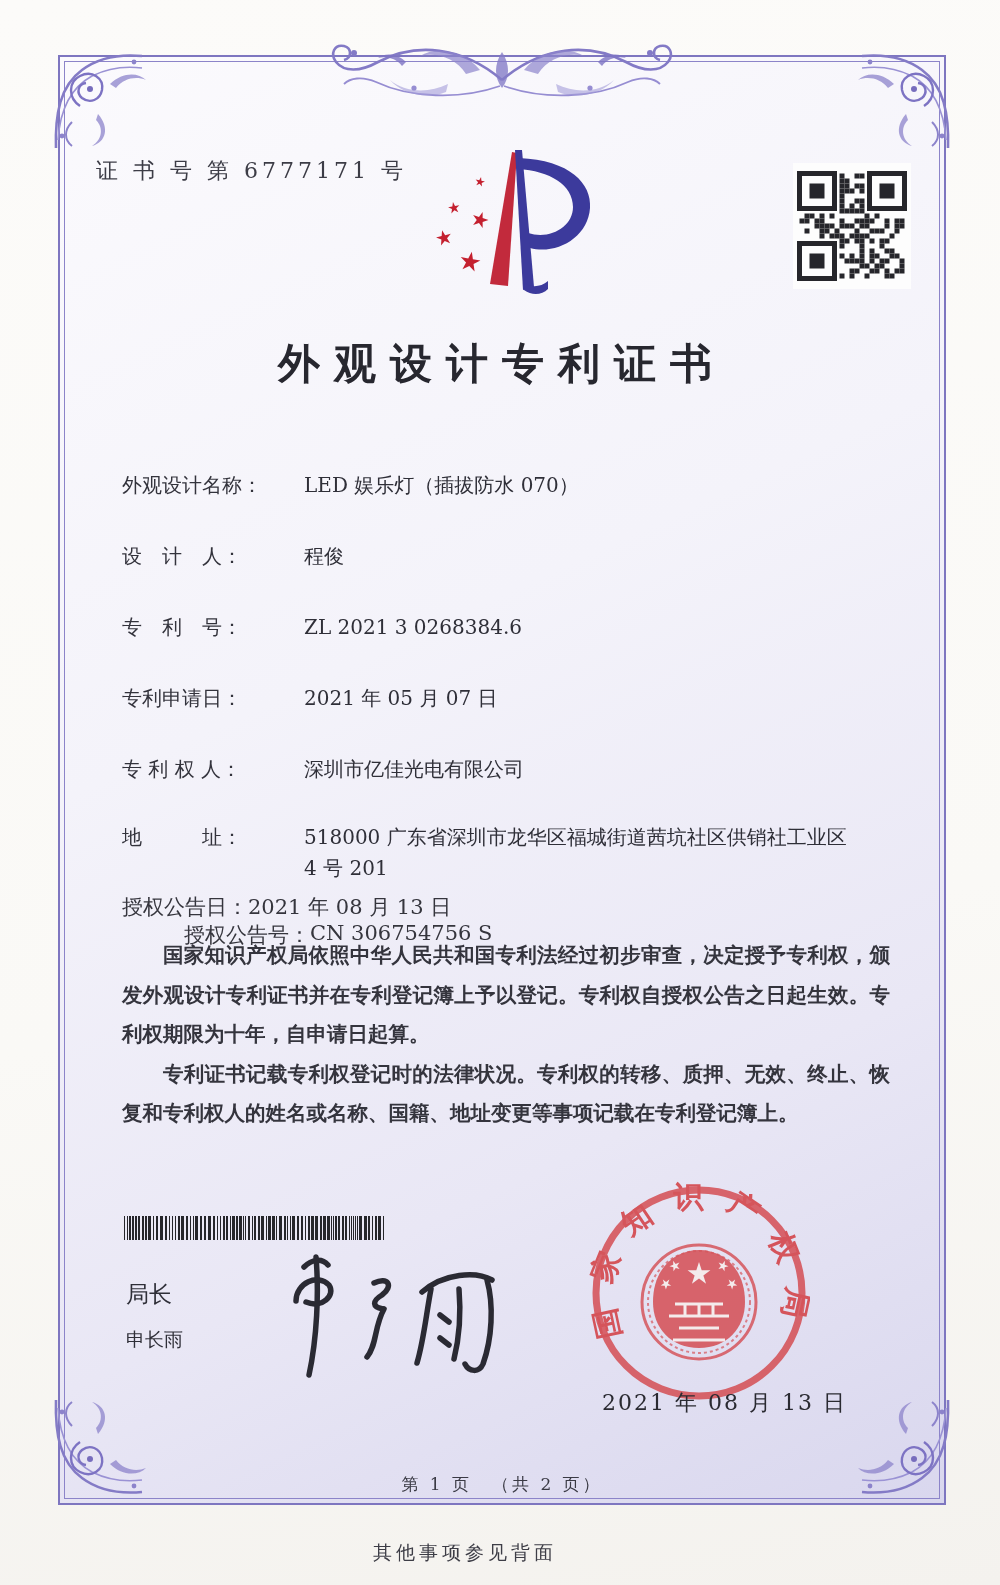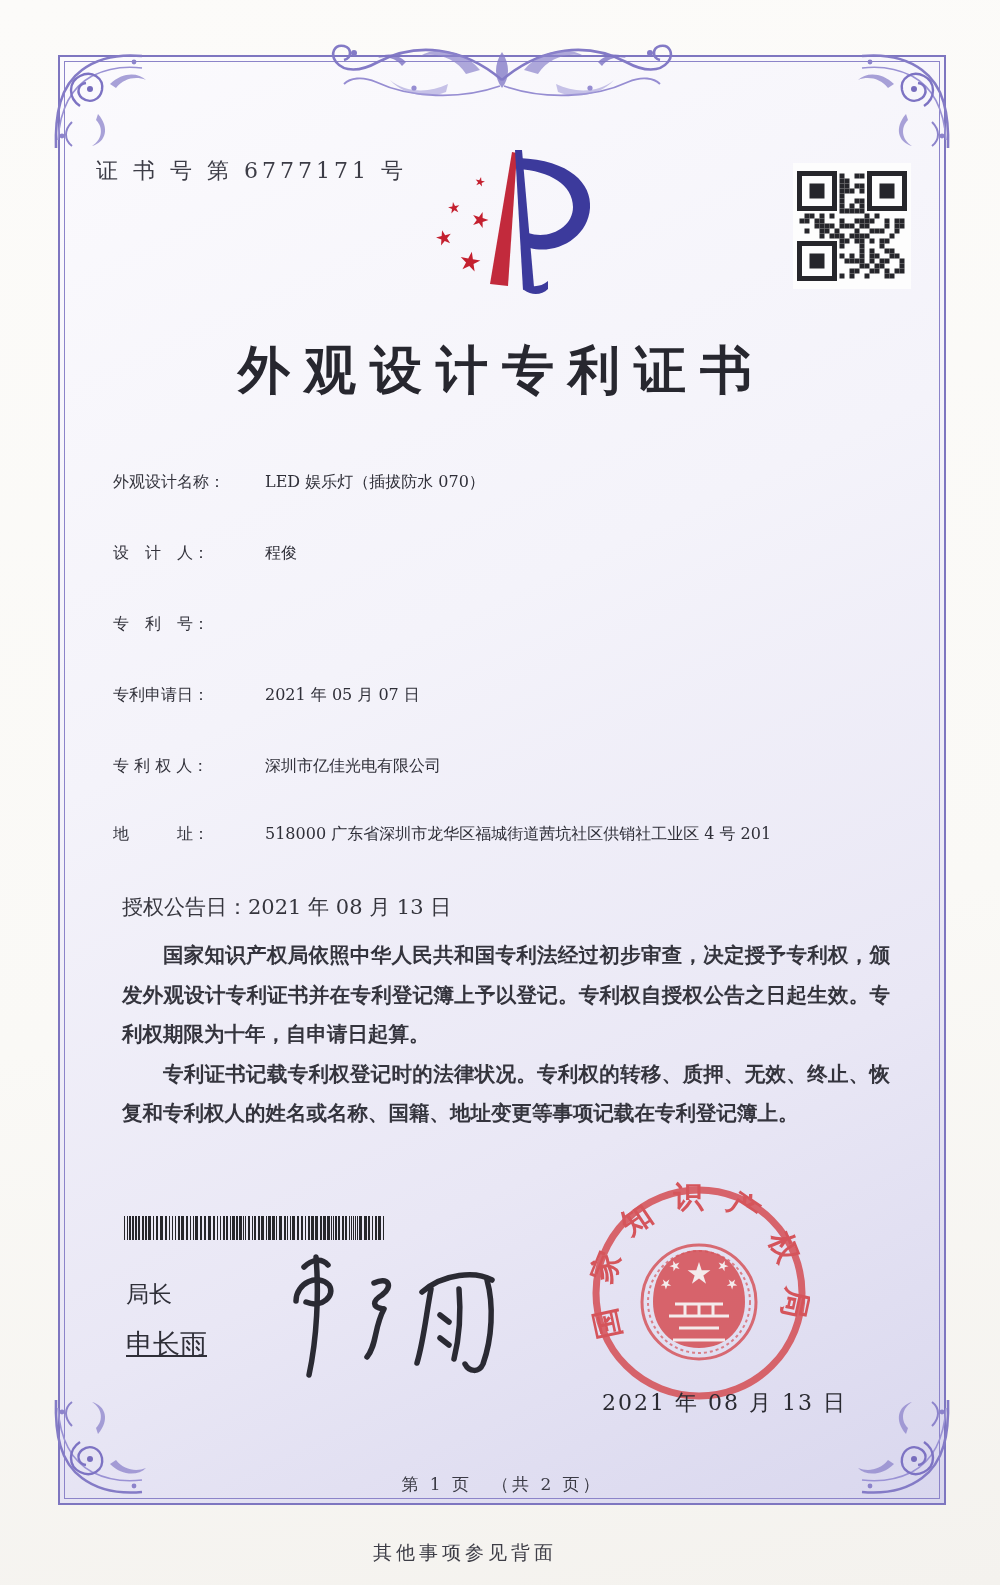--- a/index.html
+++ b/index.html
@@ -23,33 +23,33 @@
     content:"";position:absolute;inset:4px;border:1.5px solid #8c84c9;pointer-events:none;
   }
   .orn{position:absolute;pointer-events:none;}
   .cert-no{
     position:absolute;left:96px;top:156px;font-size:22px;letter-spacing:4px;color:#3c3c46;
   }
   .logo{position:absolute;left:420px;top:138px;width:190px;height:165px;}
   .qr{position:absolute;left:793px;top:163px;width:118px;height:126px;background:#fdfdfd;padding:4px;box-sizing:border-box;}
   .title{
     position:absolute;left:58px;top:336px;width:888px;text-align:center;
-    font-size:52px;font-weight:700;letter-spacing:14px;color:#27272f;
+    font-size:42px;font-weight:700;letter-spacing:14px;color:#27272f;
   }
-  .f-row{position:absolute;left:113px;width:780px;display:flex;font-size:16px;line-height:1.55;}
+  .f-row{position:absolute;left:122px;width:780px;display:flex;font-size:20px;line-height:1.55;gap:30px;}
   .f-label{flex:0 0 152px;white-space:nowrap;color:#33333c;}
   .f-value{flex:1;color:#2f2f38;}
   .grant-row{position:absolute;left:122px;top:893px;width:790px;display:flex;font-size:21px;flex-direction:column;}
   .grant-pair{display:flex;white-space:nowrap;}
   .grant-pair.second{margin-left:62px;}
   .paras{position:absolute;left:122px;top:936px;width:768px;font-size:20.5px;line-height:1.93;color:#34343d;text-align:justify;font-weight:bold;}
   .paras p{margin:0;text-indent:2em;}
   .barcode{position:absolute;left:124px;top:1216px;width:262px;height:24px;}
   .chief{position:absolute;left:126px;top:1283px;font-size:23px;color:#2f2f38;line-height:1.0;}
-  .chief-name{position:absolute;left:126px;top:1330px;font-size:27px;color:#2f2f38;line-height:1.0;text-decoration:underline;}
+  .chief-name{position:absolute;left:126px;top:1330px;font-size:19px;color:#2f2f38;line-height:1.0;}
   .signature{position:absolute;left:268px;top:1243px;width:255px;height:145px;}
   .seal{position:absolute;left:588px;top:1180px;width:222px;height:222px;opacity:.92;}
   .seal-date{position:absolute;left:602px;top:1388px;font-size:22px;letter-spacing:2px;color:#2a2a31;}
   .page-footer{position:absolute;left:58px;top:1473px;width:888px;text-align:center;font-size:17px;letter-spacing:3px;color:#3a3a44;}
   .back-note{position:absolute;left:0;top:1540px;width:930px;text-align:center;font-size:19px;letter-spacing:4px;color:#3d3d46;}
   svg{display:block;}
 </style>
 </head>
 <body>
 
@@ -263,38 +263,43 @@
   <div class="f-row" style="top:470px">
     <span class="f-label">外观设计名称：</span>
     <span class="f-value">LED 娱乐灯（插拔防水 070）</span>
   </div>
   <div class="f-row" style="top:541px">
     <span class="f-label">设　计　人：</span>
     <span class="f-value">程俊</span>
   </div>
   <div class="f-row" style="top:612px">
     <span class="f-label">专　利　号：</span>
+    <span class="f-value">ZL 2021 3 0268384.6</span>
   </div>
   <div class="f-row" style="top:683px">
     <span class="f-label">专利申请日：</span>
     <span class="f-value">2021 年 05 月 07 日</span>
   </div>
   <div class="f-row" style="top:754px">
     <span class="f-label">专 利 权 人：</span>
     <span class="f-value">深圳市亿佳光电有限公司</span>
   </div>
   <div class="f-row" style="top:822px;width:730px">
     <span class="f-label">地　　　址：</span>
     <span class="f-value">518000 广东省深圳市龙华区福城街道茜坑社区供销社工业区 4 号 201</span>
   </div>
 
   <div class="grant-row">
     <span class="grant-pair">
       <span>授权公告日：</span>
       <span>2021 年 08 月 13 日</span>
+    </span>
+    <span class="grant-pair second">
+      <span>授权公告号：</span>
+      <span>CN 306754756 S</span>
     </span>
   </div>
 
   <div class="paras">
     <p>国家知识产权局依照中华人民共和国专利法经过初步审查，决定授予专利权，颁发外观设计专利证书并在专利登记簿上予以登记。专利权自授权公告之日起生效。专利权期限为十年，自申请日起算。</p>
     <p>专利证书记载专利权登记时的法律状况。专利权的转移、质押、无效、终止、恢复和专利权人的姓名或名称、国籍、地址变更等事项记载在专利登记簿上。</p>
   </div>
 
   <svg id="barcode" class="barcode" viewBox="0 0 262 24" preserveAspectRatio="none">
       <rect x="0" y="0" width="1" height="24" fill="#26262b"></rect>

